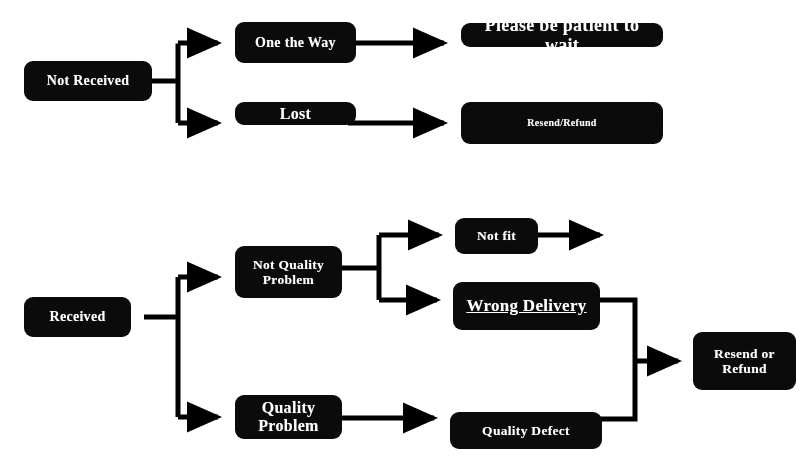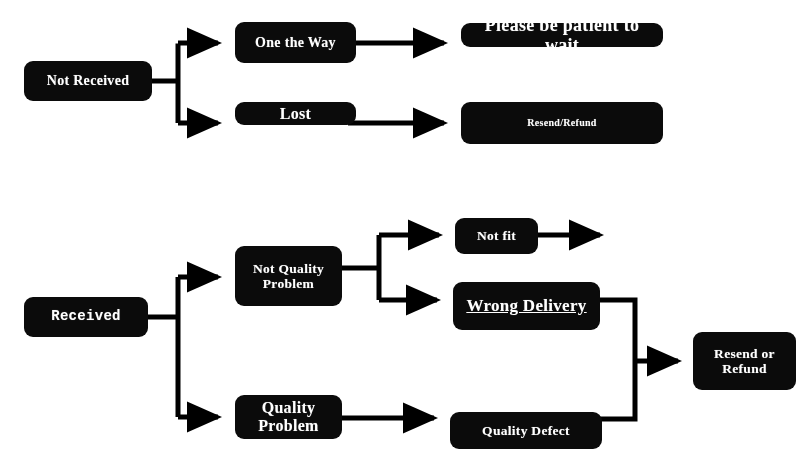--- a/index.html
+++ b/index.html
@@ -108,23 +108,23 @@
   <div class="node" style="left:16px; top:61px; width:128px; height:40px; font-size:14px;">Not Received</div>
 
   <div class="node" style="left:227px; top:22px; width:121px; height:41px; font-size:14px;">One the Way</div>
 
   <div class="node" style="left:227px; top:102px; width:121px; height:23px; font-size:16px;">Lost</div>
 
   <div class="node" style="left:453px; top:23px; width:202px; height:24px; font-size:18px;text-align:center;">Please be patient to wait</div>
 
   <div class="node" style="left:453px; top:102px; width:202px; height:42px; font-size:10px;">Resend/Refund</div>
 
-  <div class="node" style="left:16px; top:297px; width:124px; height:40px; font-size:14px;font-family:Liberation Mono, monospace;">Received</div>
+  <div class="node" style="left:16px; top:297px; width:107px; height:40px; font-size:14px;">Received</div>
 
-  <div class="node" style="left:227px; top:246px; width:107px; height:60px; font-size:13.5px; white-space:pre-line;">Not Quality
+  <div class="node" style="left:227px; top:246px; width:107px; height:52px; font-size:13.5px; white-space:pre-line;">Not Quality
 Problem</div>
 
   <div class="node" style="left:227px; top:395px; width:107px; height:44px; font-size:16px; white-space:pre-line;">Quality
 Problem</div>
 
   <div class="node" style="left:447px; top:218px; width:83px; height:36px; font-size:13.5px;">Not fit</div>
 
 
   <div class="node" style="left:445px; top:282px; width:147px; height:48px; font-size:17px;text-decoration:underline;">Wrong Delivery</div>
 

